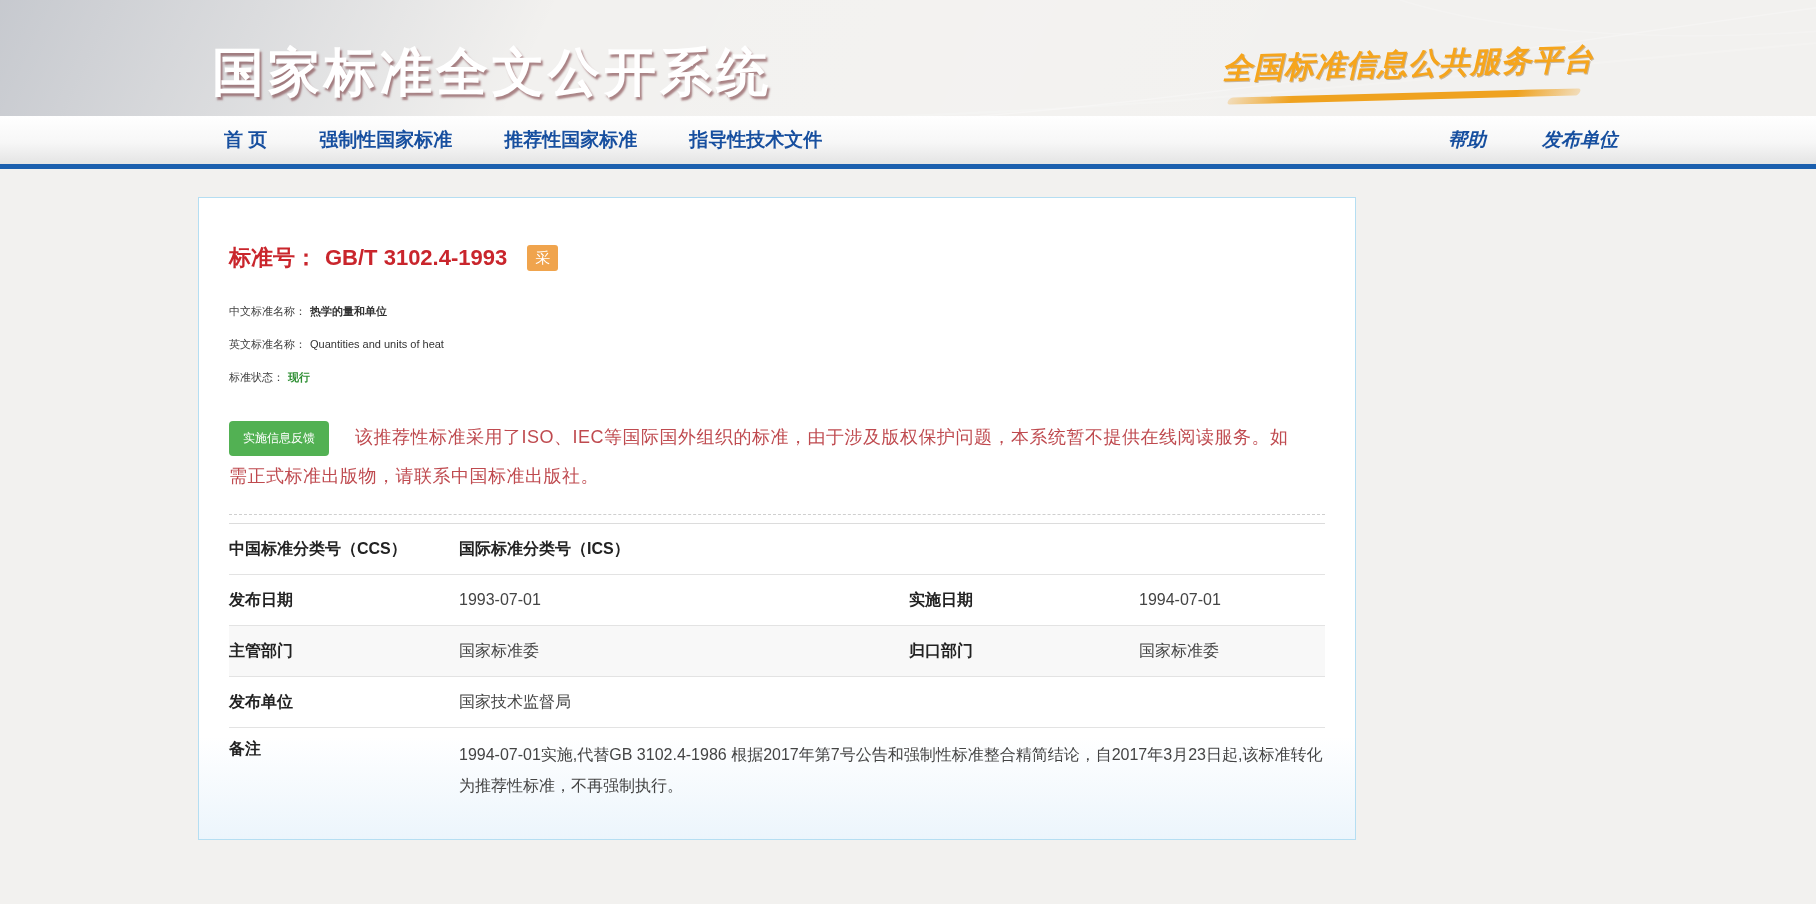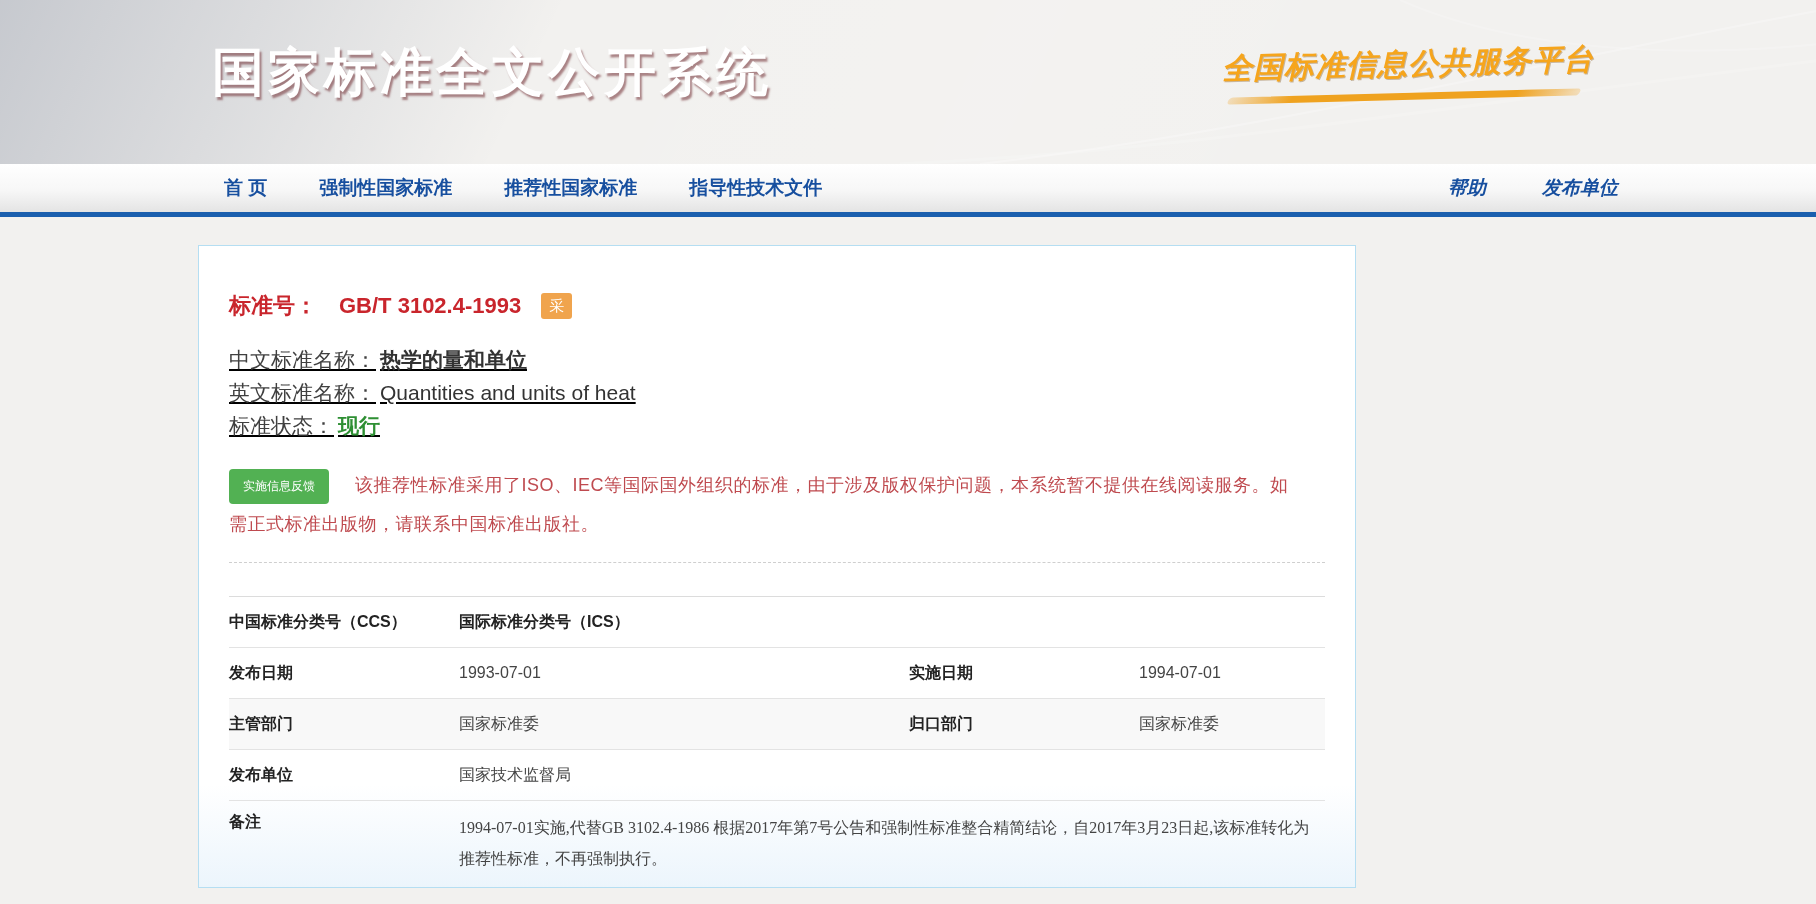--- a/index.html
+++ b/index.html
@@ -5,21 +5,21 @@
   * { margin: 0; padding: 0; box-sizing: border-box; }
   html, body {
     width: 1816px; height: 904px;
     overflow: hidden;
     font-family: "Liberation Sans", "DejaVu Sans", sans-serif;
     background: #f2f1ef;
   }
   
   .site-header {
     position: relative;
-    height: 164px;
+    height: 116px;
     background: linear-gradient(105deg, #1d559e0, #2265ad 0%, #2e75bb 38%, #3a87c9 68%, #2d74b8 100%),
                 #2e75bb;
     overflow: hidden;
     font-family: Liberation Mono, monospace;
   }
   .site-header .sheen {
     position: absolute; inset: 0;
     background: linear-gradient(115deg, rgba(0,20,60,0.18) 0%, rgba(255,255,255,0) 30%, rgba(255,255,255,0.10) 55%, rgba(255,255,255,0) 75%);
     pointer-events: none;
   }
@@ -75,32 +75,32 @@
     margin-left: 198px;
     width: 1158px; height: 643px;
     background: linear-gradient(to bottom, #ffffff 0%, #ffffff 84%, #ecf5fc 100%);
     border: 1px solid #b5def2;
     padding: 45px 30px 0 30px;
   }
   .std-no-row { display: flex; align-items: center; }
   .std-no-label, .std-no {
     color: #c9252c; font-size: 22px; font-weight: bold;
   }
-  .std-no { margin-left: 22px; }
+  .std-no { margin-left: 8px; }
   .adopted-badge {
     display: inline-block;
     margin-left: 20px;
     background: #f0a44d; color: #ffffff;
     font-size: 15px; line-height: 1;
     padding: 5px 8px 6px 8px;
     border-radius: 3px;
     cursor: pointer;
   }
   .info-block { margin-top: 22px; }
-  .info-line { line-height: 33px; font-size: 21px; text-decoration: underline; }
+  .info-line { line-height: 33px; font-size: 11px; }
   .info-label { color: #404040; }
   .info-value { color: #333333; margin-left: 4px; }
   .info-value.bold { font-weight: bold; }
   .info-value.status { color: #2e8f33; font-weight: bold; }
   .notice-row {
     margin-top: 24px;
     line-height: 38px;
     padding-right: 30px;
   }
   .feedback-btn {
@@ -116,31 +116,31 @@
   }
   .notice-text {
     color: #bf4a4f;
     font-size: 18px;
     letter-spacing: 0.5px;
   }
   .dashed-divider {
     margin-top: 18px;
     border-top: 1px dashed #cfcfcf;
   }
-  .detail-table { margin-top: 33px; border-top: 1px solid #dcdcdc; }
+  .detail-table { margin-top: 8px; border-top: 1px solid #dcdcdc; }
   .t-row {
     display: grid;
     grid-template-columns: 230px 450px 230px 1fr;
     align-items: center;
     min-height: 51px;
     border-bottom: 1px solid #e3e3e3;
     font-size: 16px;
   }
   .t-row.two-col { grid-template-columns: 230px 1fr; }
-  .t-row:nth-child(3), .t-row:nth-child(5) { background: #f8f8f8; font-family: Liberation Serif, serif; }
+  .t-row:nth-child(3), .t-row:nth-child(5) { background: #f8f8f8; }
   .t-row.remarks {
     align-items: flex-start;
     padding: 11px 0 13px 0;
     border-bottom: none;
     background: transparent;
   }
   .t-label { font-weight: bold; color: #222222; }
   .t-value { color: #444444; }
   .t-row.remarks .t-value { max-width: 1075px; line-height: 31px; }
 </style>

